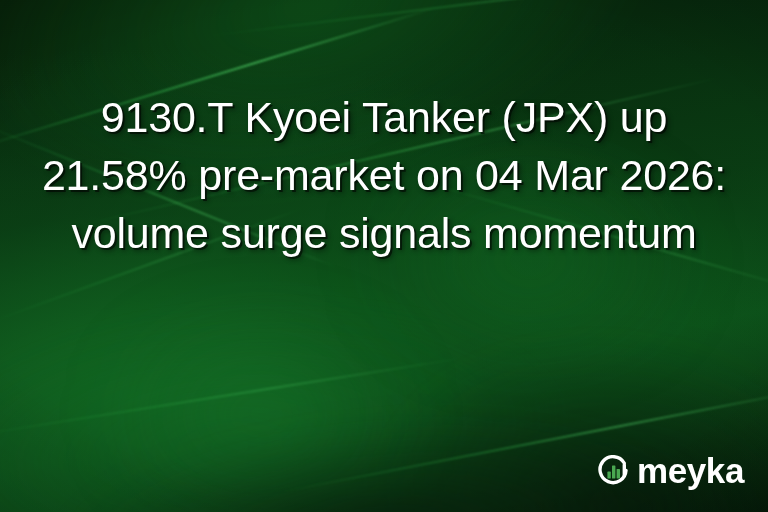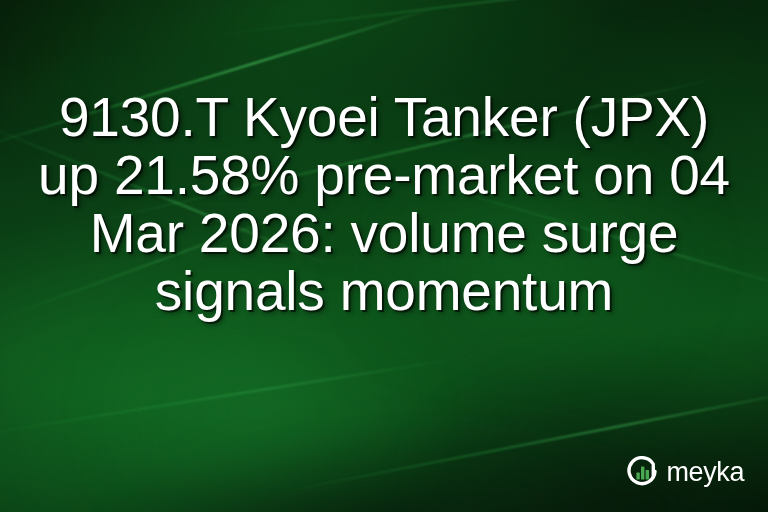--- a/index.html
+++ b/index.html
@@ -69,43 +69,43 @@
         background:radial-gradient(closest-side, rgba(22,128,44,0.34), rgba(22,128,44,0) 70%); }
 
   
   #headline {
     position:absolute;
     left:0; right:0;
     top:88px;
     padding:0 26px;
     text-align:center;
     color:#ffffff;
-    font-size:55px;
+    font-size:43px;
     line-height:58px;
     font-weight:400;
     letter-spacing:-0.2px;
     white-space:pre-line;
     text-shadow:
        2px 2px 0 rgba(0,0,0,0.55),
        3px 3px 5px rgba(0,0,0,0.45);
   }
 
   
   #brand {
     position:absolute;
     right:24px; bottom:24px;
     display:flex;
     align-items:center;
     gap:7px;
   }
   #brand-mark { display:block; width:32px; height:32px; flex:0 0 auto; }
   #brand-name {
     color:#ffffff;
-    font-size:27px;
-    font-weight:400;
+    font-size:35px;
+    font-weight:700;
     letter-spacing:-0.4px;
     line-height:1;
   }
 
   .vignette {
     position:absolute; inset:0; pointer-events:none;
     background:radial-gradient(125% 108% at 50% 48%, rgba(0,0,0,0) 44%, rgba(0,0,0,0.48) 100%);
   }
 </style>
 </head>

